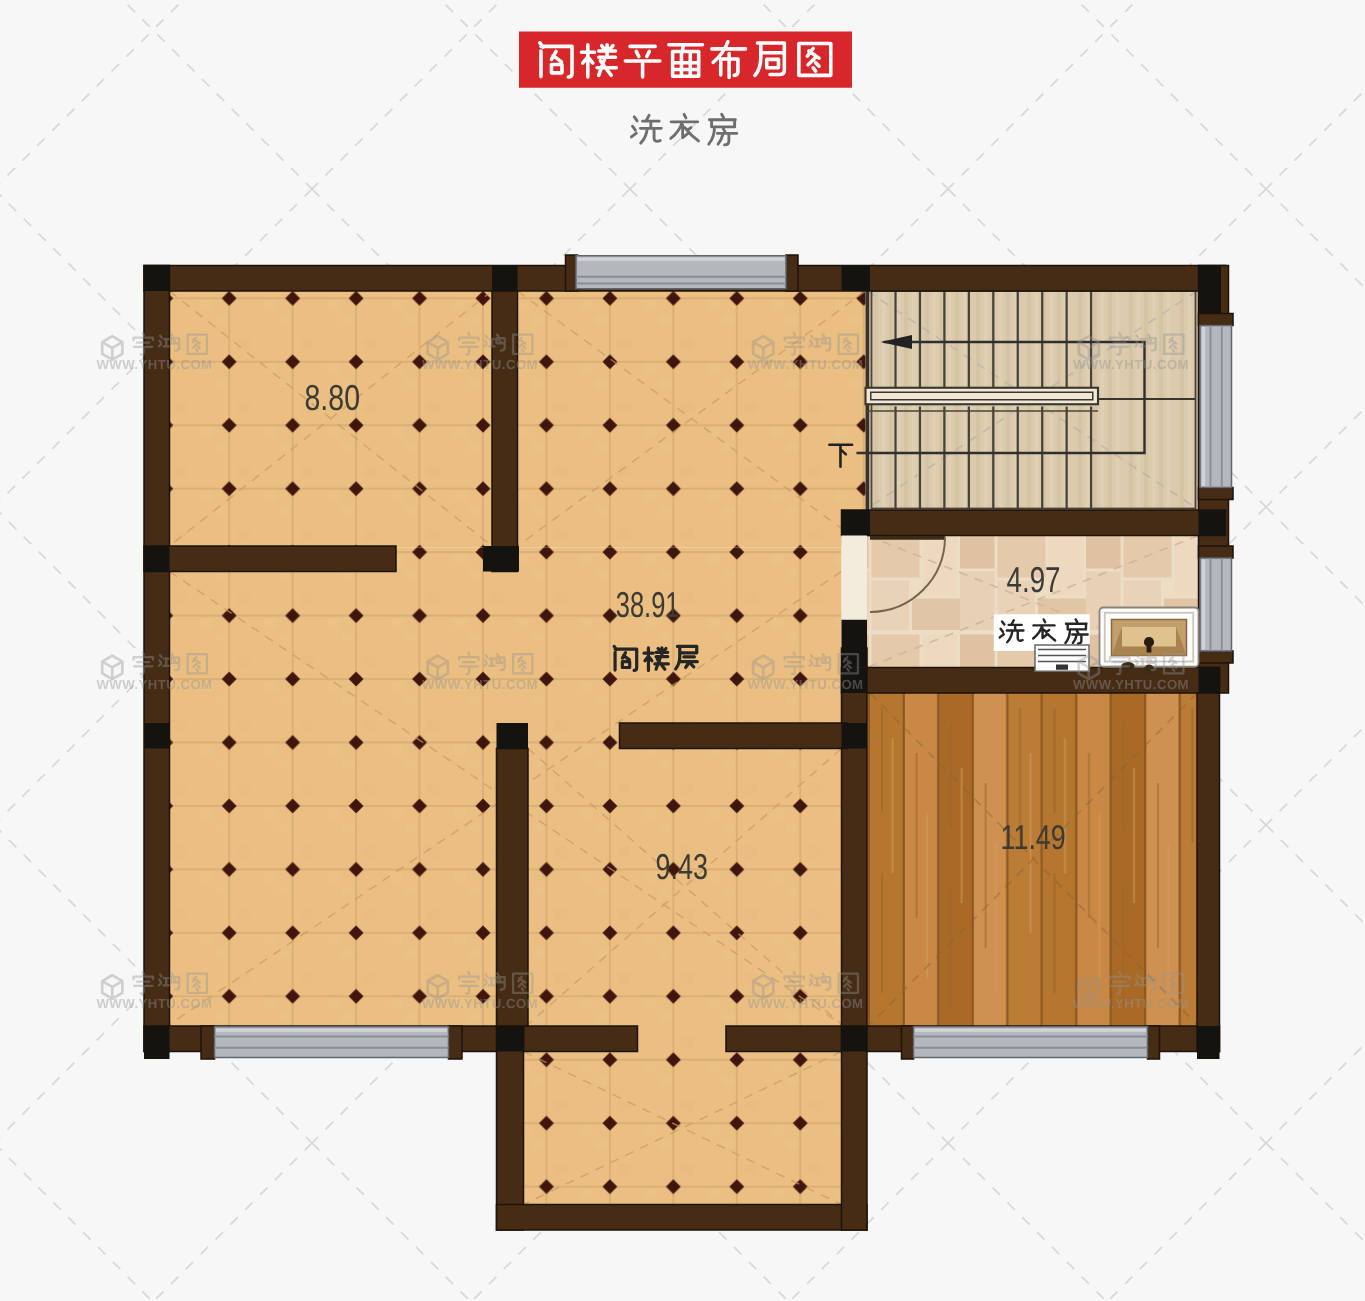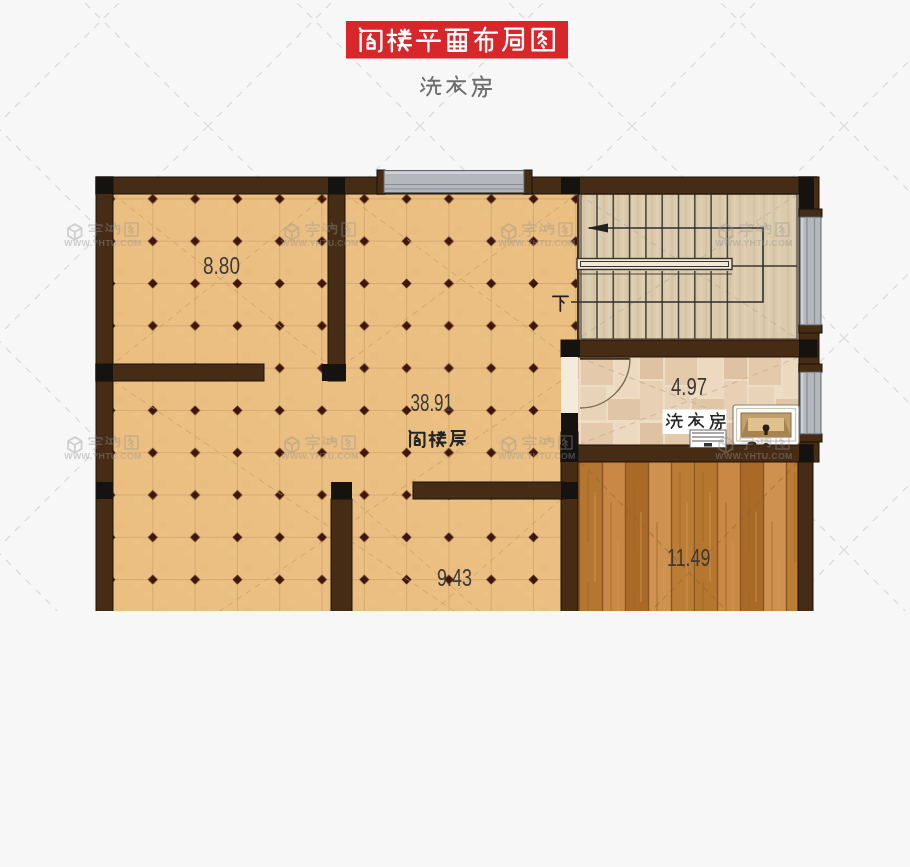--- a/index.html
+++ b/index.html
@@ -1,15 +1,15 @@
 <!DOCTYPE html>
 <html><head><meta charset="utf-8">
 <style>
 html,body{margin:0;padding:0;background:#f7f7f8;}
-#page{position:relative;width:910px;height:611px;overflow:hidden;font-family:"Liberation Sans",sans-serif;}
+#page{position:relative;width:910px;height:867px;overflow:hidden;font-family:"Liberation Sans",sans-serif;}
 </style></head>
 <body>
 <div id="page">
 <svg width="910" height="867" viewBox="0 0 910 867">
 <defs>
 
 <pattern id="pt" x="4.75" y="8.55" width="42.3" height="42.3" patternUnits="userSpaceOnUse">
   <rect width="42.3" height="42.3" fill="#ebbf82"></rect>
   <rect x="2" y="23" width="8" height="6" fill="#eec48a" opacity="0.5"></rect>
   <rect x="26" y="6" width="9" height="7" fill="#e8ba7c" opacity="0.5"></rect>

